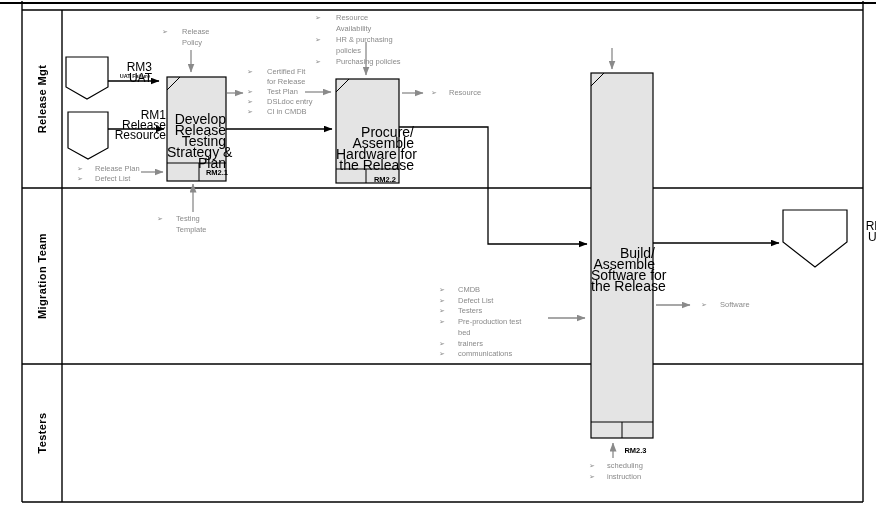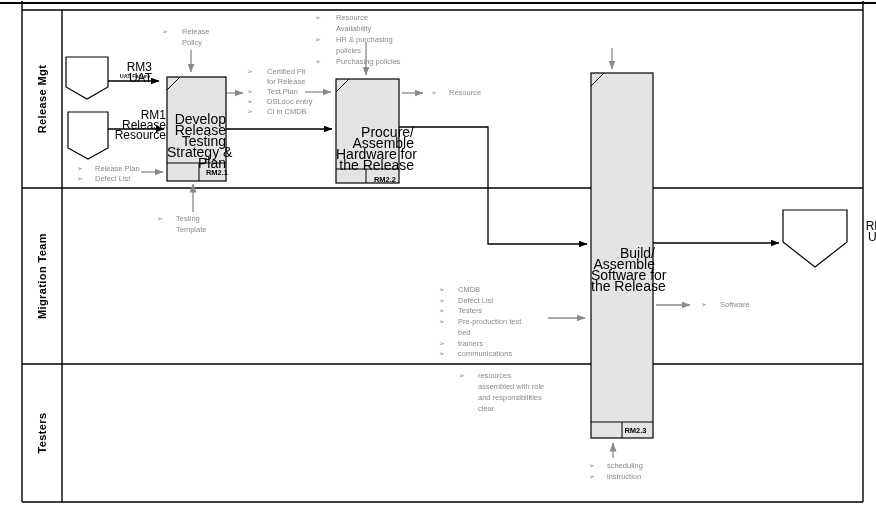--- a/index.html
+++ b/index.html
@@ -131,21 +131,21 @@
   </div>
   <div class="box-text" style="left:591px;top:231px;width:64px;line-height:11px">
     <div>Build/</div>
       <div>Assemble</div>
       <div>Software for</div>
       <div>the Release</div>
   </div>
 
   <div class="tag" style="left:167px;top:163px;width:32px;height:18px">RM2.1</div>
   <div class="tag" style="left:336px;top:169px;width:30px;height:20px">RM2.2</div>
-  <div class="tag" style="left:591px;top:422px;width:21px;height:16px">RM2.3</div>
+  <div class="tag" style="left:591px;top:442px;width:21px;height:16px">RM2.3</div>
 
   <div class="edge-label" style="left:112px;top:73px;width:46px">UAT Failure</div>
 
   <div class="note" style="left:162px;top:26px;line-height:11px;--gap:20px">
     <div class="row">
         <span class="b">➢</span>
         <span>Release</span>
       </div>
     <div class="row">
         <span class="b"></span>
@@ -252,38 +252,20 @@
     <div class="row">
         <span class="b">➢</span>
         <span>trainers</span>
       </div>
     <div class="row">
         <span class="b">➢</span>
         <span>communications</span>
       </div>
   </div>
 
-  <div class="note" style="left:459px;top:370px;line-height:11px;--gap:19px">
-    <div class="row">
-        <span class="b">➢</span>
-        <span>resources</span>
-      </div>
-    <div class="row">
-        <span class="b"></span>
-        <span>assembled with role</span>
-      </div>
-    <div class="row">
-        <span class="b"></span>
-        <span>and responsibilities</span>
-      </div>
-    <div class="row">
-        <span class="b"></span>
-        <span>clear</span>
-      </div>
-  </div>
 
   <div class="note" style="left:701px;top:300px;line-height:10px;--gap:19px">
     <div class="row">
         <span class="b">➢</span>
         <span>Software</span>
       </div>
   </div>
 
   <div class="note" style="left:589px;top:460px;line-height:11px;--gap:18px">
     <div class="row">

